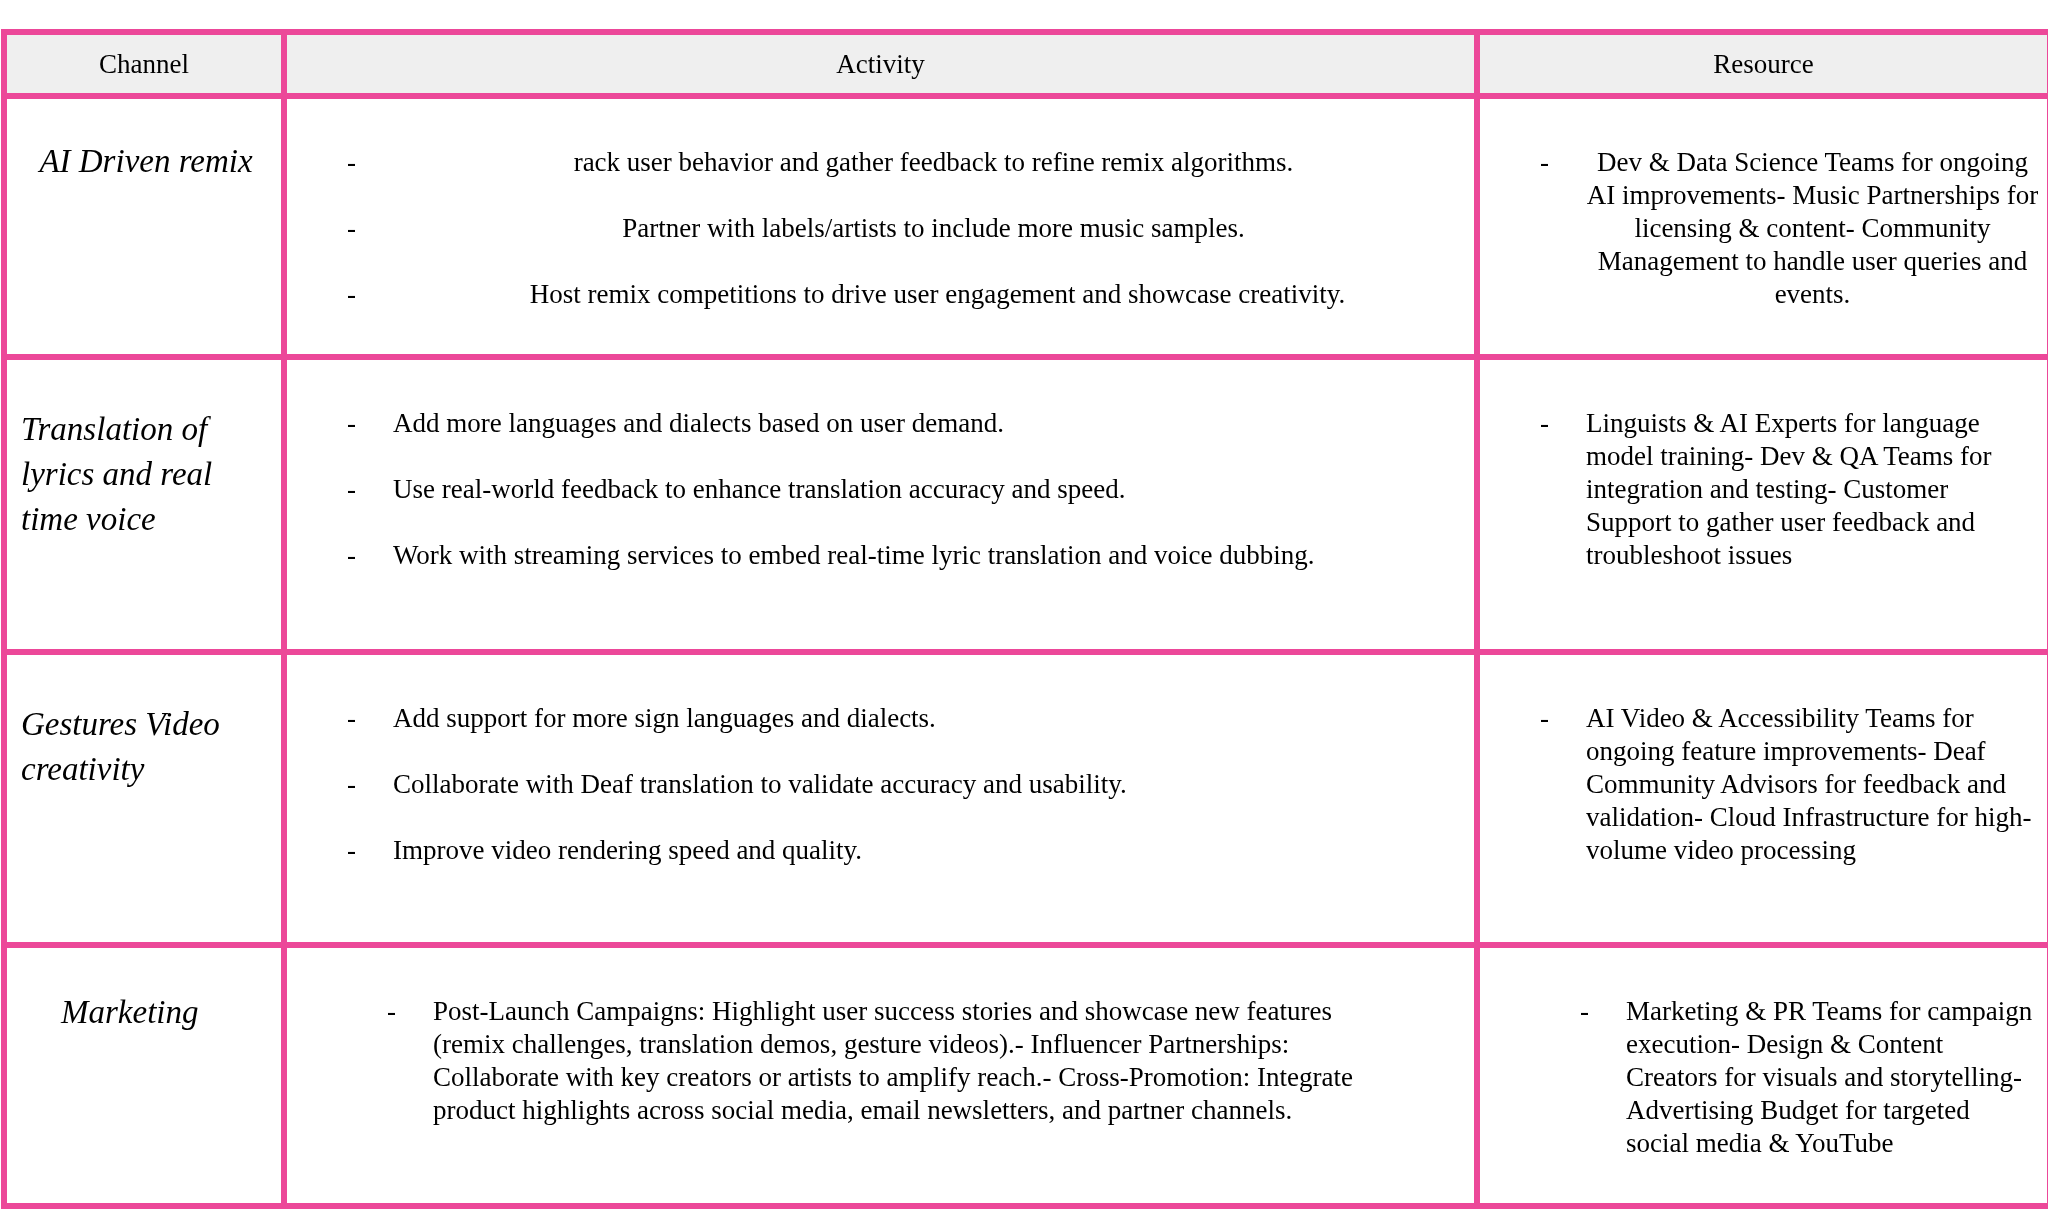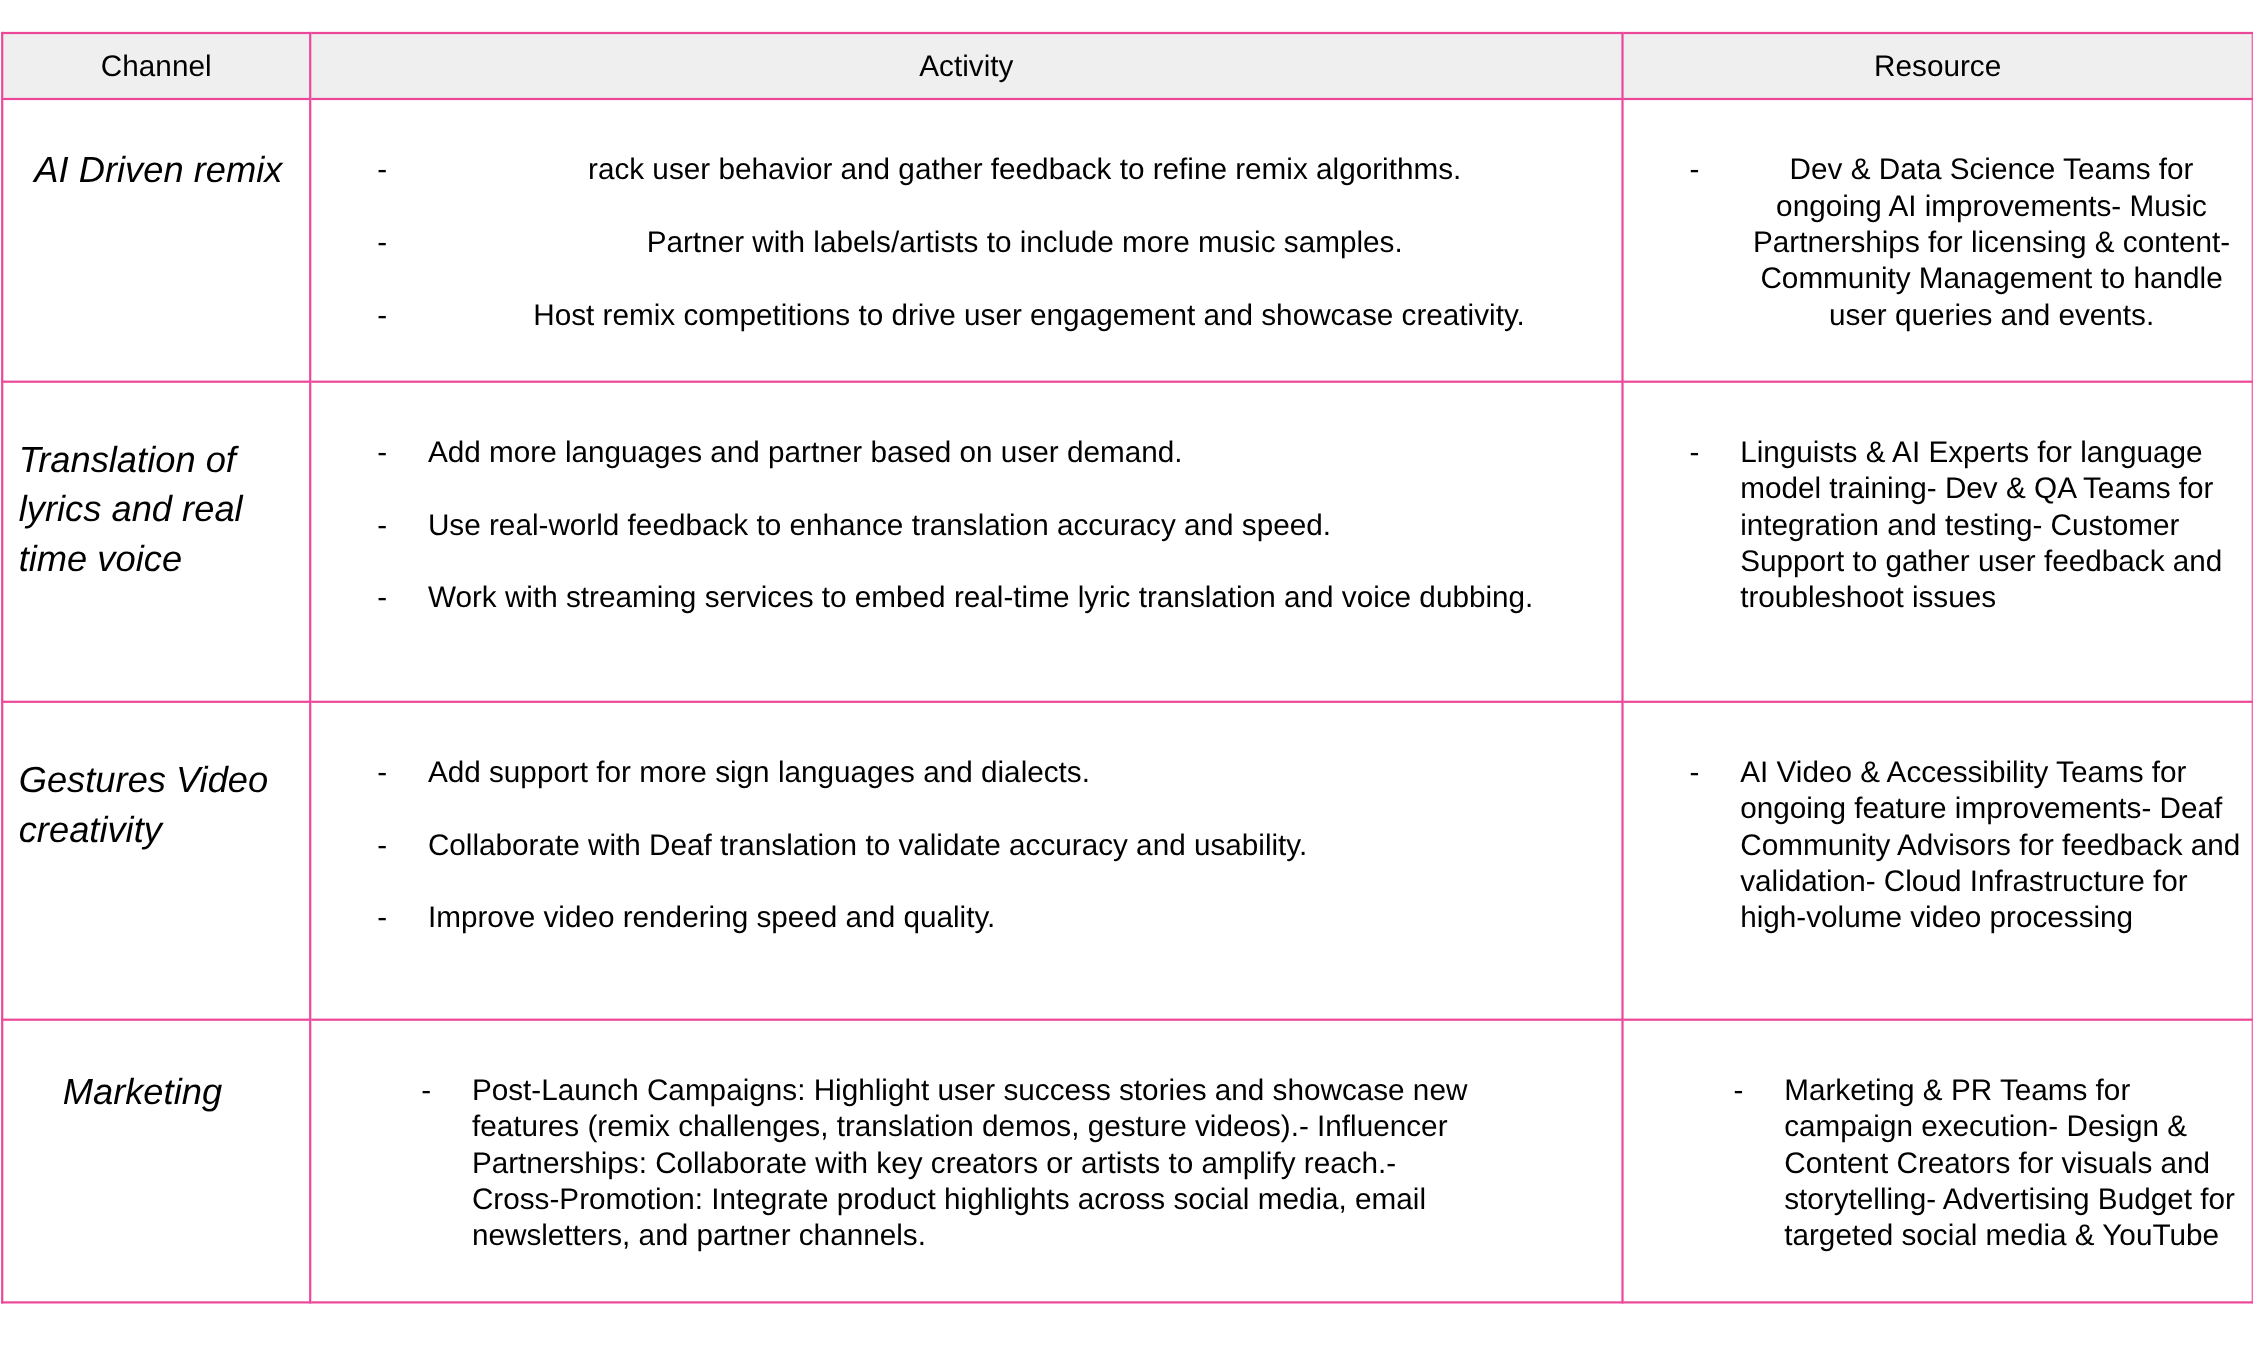--- a/index.html
+++ b/index.html
@@ -17,23 +17,24 @@
   }
   table.plan {
     position: absolute;
     left: 1px;
     top: 29px;
     width: 2046px;
     border-collapse: collapse;
     table-layout: fixed;
   }
   table.plan th, table.plan td {
-    border: 2px solid #ec4899;
+    border: 6px solid #ec4899;
     padding: 0;
     vertical-align: top;
+    font-family: Liberation Serif, serif;
   }
   table.plan th {
     background: #efefef;
     height: 58px;
     font-weight: normal;
     font-size: 27px;
     text-align: center;
     vertical-align: middle;
   }
   col.c1 { width: 280px; }
@@ -134,21 +135,21 @@
     </tr>
 
     <tr class="r2">
       <td class="channel-cell">
         <div class="channel">Translation of lyrics and real time voice</div>
       </td>
       <td class="activity-cell">
         <ul class="acts">
           <li class="act-item">
             <span class="dash">-</span>
-            <span>Add more languages and partner based on user demand.</span>
+            <span>Add more languages and dialects based on user demand.</span>
           </li>
           <li class="act-item">
             <span class="dash">-</span>
             <span>Use real-world feedback to enhance translation accuracy and speed.</span>
           </li>
           <li class="act-item">
             <span class="dash">-</span>
             <span>Work with streaming services to embed real-time lyric translation and voice dubbing.</span>
           </li>
         </ul>

